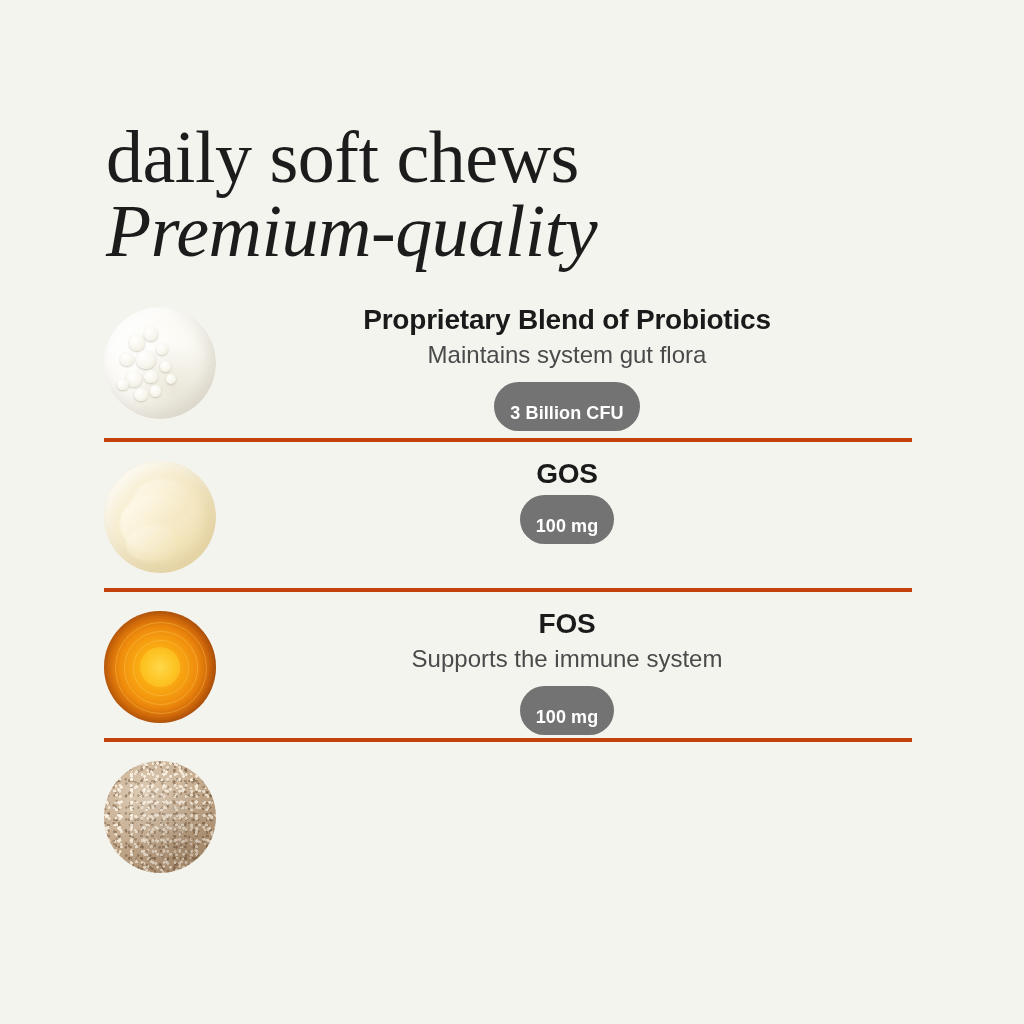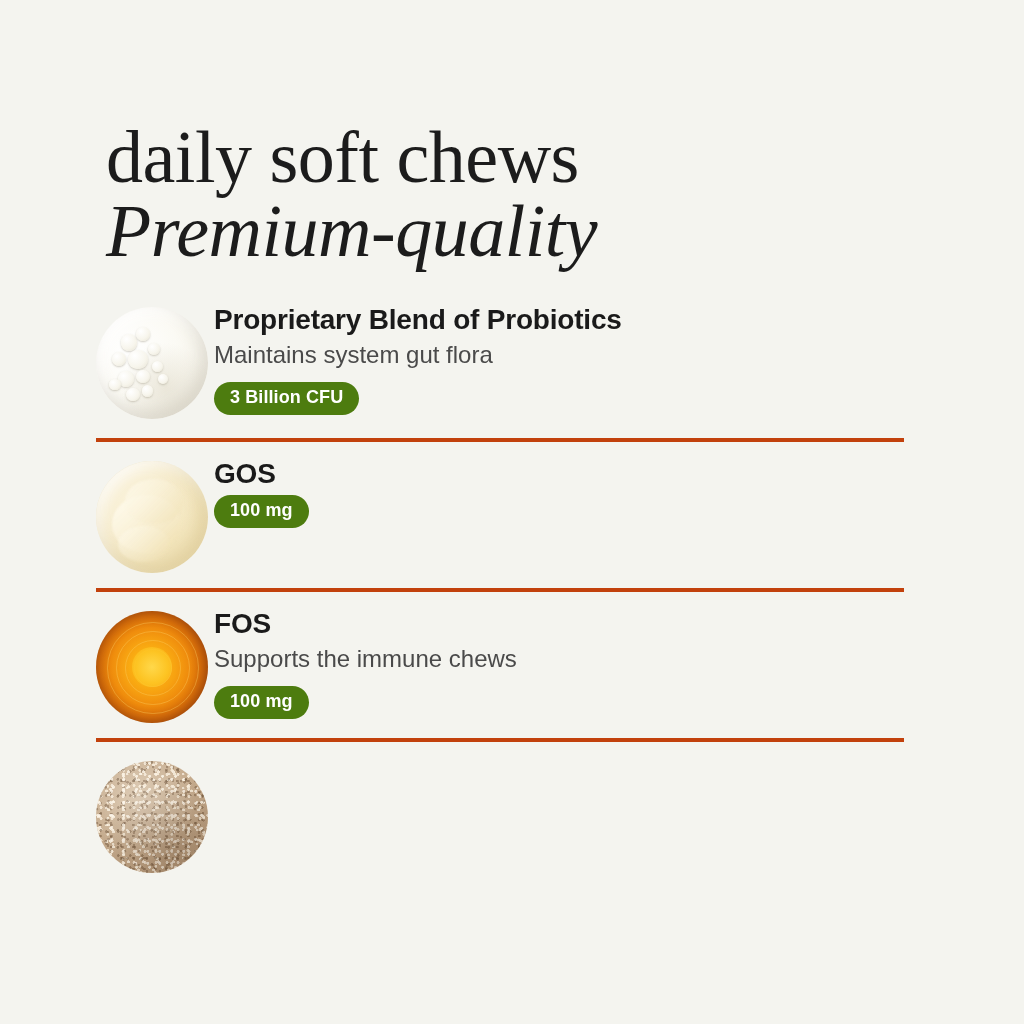--- a/index.html
+++ b/index.html
@@ -42,23 +42,24 @@
     margin-bottom: 10px;
   }
   .heading-line.line-2 {
     font-style: normal;
     font-weight: 400;
   }
 
   
   .ingredient-list {
     position: absolute;
-    left: 96px;
+    left: 104px;
     top: 288px;
     width: 808px;
+    text-align: center;
   }
 
   .ingredient-row {
     position: relative;
     display: flex;
     align-items: flex-start;
     height: 150px;
     box-sizing: border-box;
   }
   .ingredient-row + .ingredient-row {
@@ -195,26 +196,26 @@
   }
   .ing-desc {
     font-size: 24px;
     font-weight: 400;
     color: #4a4a4a;
     line-height: 1.2;
     margin: 0 0 12px 0;
   }
   .ing-badge {
     display: inline-block;
-    background: #4d7c0f;
+    background: #737373;
     color: #ffffff;
     font-size: 18px;
     font-weight: 700;
     letter-spacing: 0.1px;
-    padding: 6px 16px 7px 16px;
+    padding: 22px 16px 7px 16px;
     border-radius: 999px;
     line-height: 1.1;
   }
 </style>
 </head>
 <body>
 
 <div class="page">
 
   <h1 class="heading">
@@ -267,21 +268,21 @@
         <div class="thumb fos">
           <span class="ring" style="left:10%;top:10%;width:80%;height:80%"></span>
           <span class="ring" style="left:18%;top:18%;width:64%;height:64%"></span>
           <span class="ring" style="left:26%;top:26%;width:48%;height:48%"></span>
           <span class="ring" style="left:34%;top:34%;width:32%;height:32%"></span>
           <span class="core"></span>
         </div>
       </div>
       <div class="ing-text">
         <div class="ing-name">FOS</div>
-        <div class="ing-desc">Supports the immune chews</div>
+        <div class="ing-desc">Supports the immune system</div>
         <span class="ing-badge">100 mg</span>
       </div>
     </div>
 
     <div class="ingredient-row">
       <div class="thumb-wrap">
         <div class="thumb yeast">
           <span class="grain"></span>
           <span class="shade"></span>
         </div>

